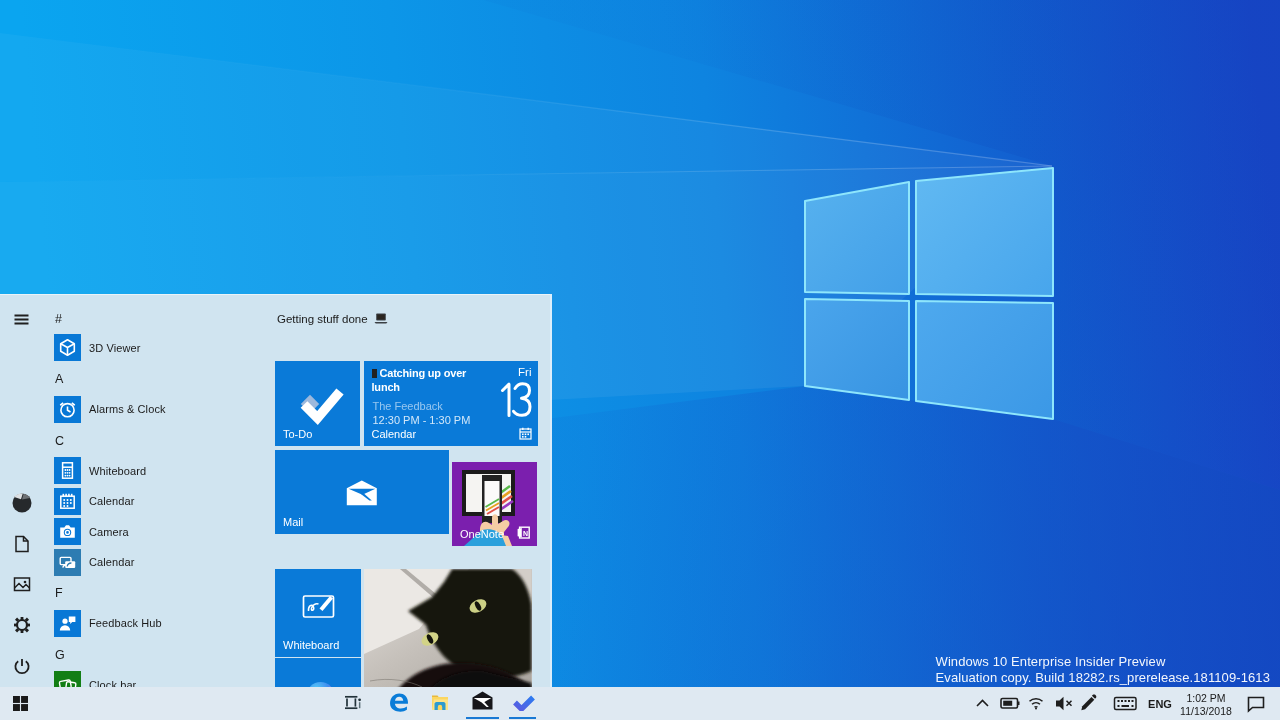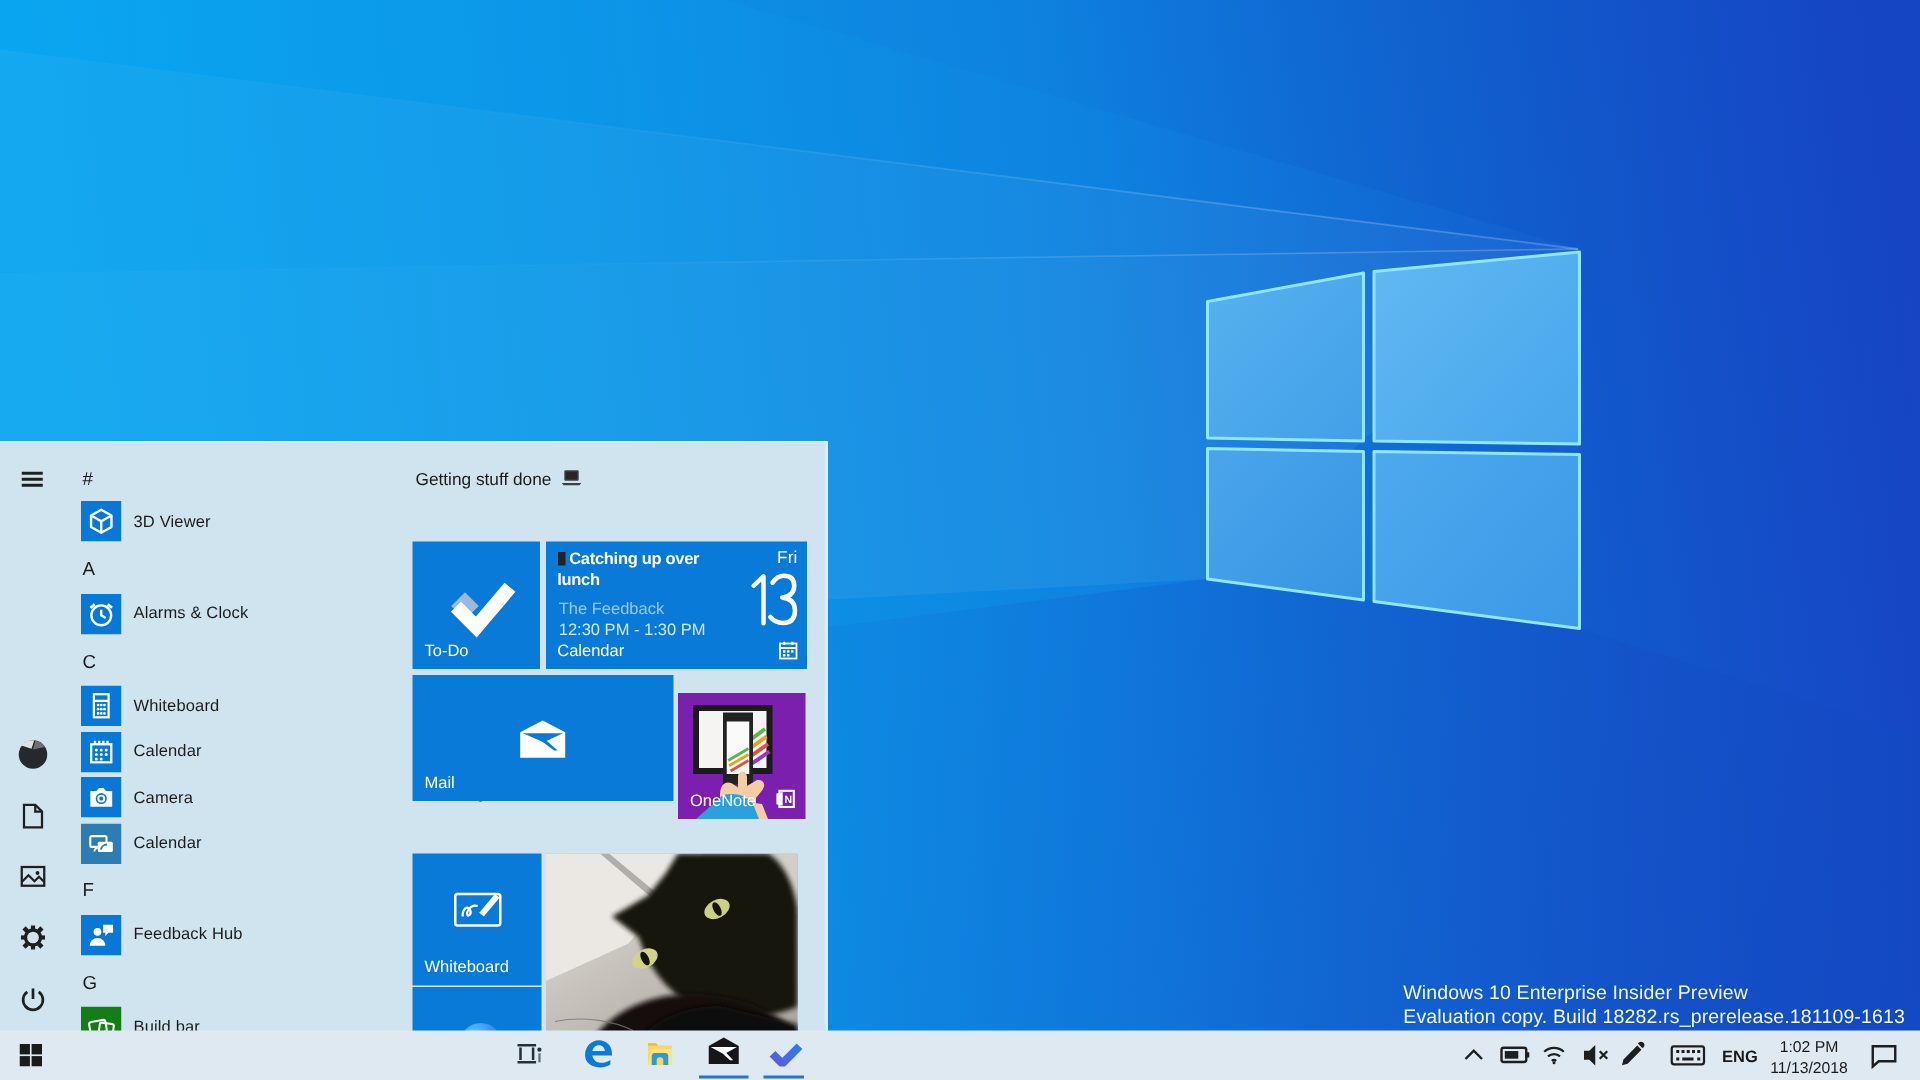--- a/index.html
+++ b/index.html
@@ -219,21 +219,21 @@
       </g>
     </svg>
 
   <div class="applabel" style="top:52.5px">3D Viewer</div>
   <div class="applabel" style="top:114px">Alarms &amp; Clock</div>
   <div class="applabel" style="top:175.5px">Whiteboard</div>
   <div class="applabel" style="top:206px">Calendar</div>
   <div class="applabel" style="top:236.5px">Camera</div>
   <div class="applabel" style="top:267px">Calendar</div>
   <div class="applabel" style="top:328px">Feedback Hub</div>
-  <div class="applabel" style="top:390px">Build bar</div>
+  <div class="applabel" style="top:390px">Clock bar</div>
 
   <div class="sechdr" style="left:277px;top:18px;">Getting stuff done&nbsp; <svg width="14" height="11" viewBox="0 0 14 11" style="vertical-align:-1px">
         <rect x="2.2" y="0.5" width="9.6" height="7" rx="0.8" fill="#3a3f44"></rect>
         <rect x="3.2" y="1.5" width="7.6" height="5" fill="#2a2520"></rect>
         <path d="M0.5,9 h13 l-1.2,1.5 h-10.6 z" fill="#3a3f44"></path>
       </svg></div>
   <div class="sechdr" style="left:277px;top:226px;">Creativity&nbsp; <svg width="13" height="13" viewBox="0 0 13 13" style="vertical-align:-2px">
         <circle cx="6.5" cy="6.5" r="6" fill="#e8aa3c"></circle>
         <circle cx="6.5" cy="6.5" r="6" fill="none" stroke="#c8882a" stroke-width="0.8"></circle>
         <circle cx="4" cy="4" r="1.2" fill="#d84f4f"></circle>

